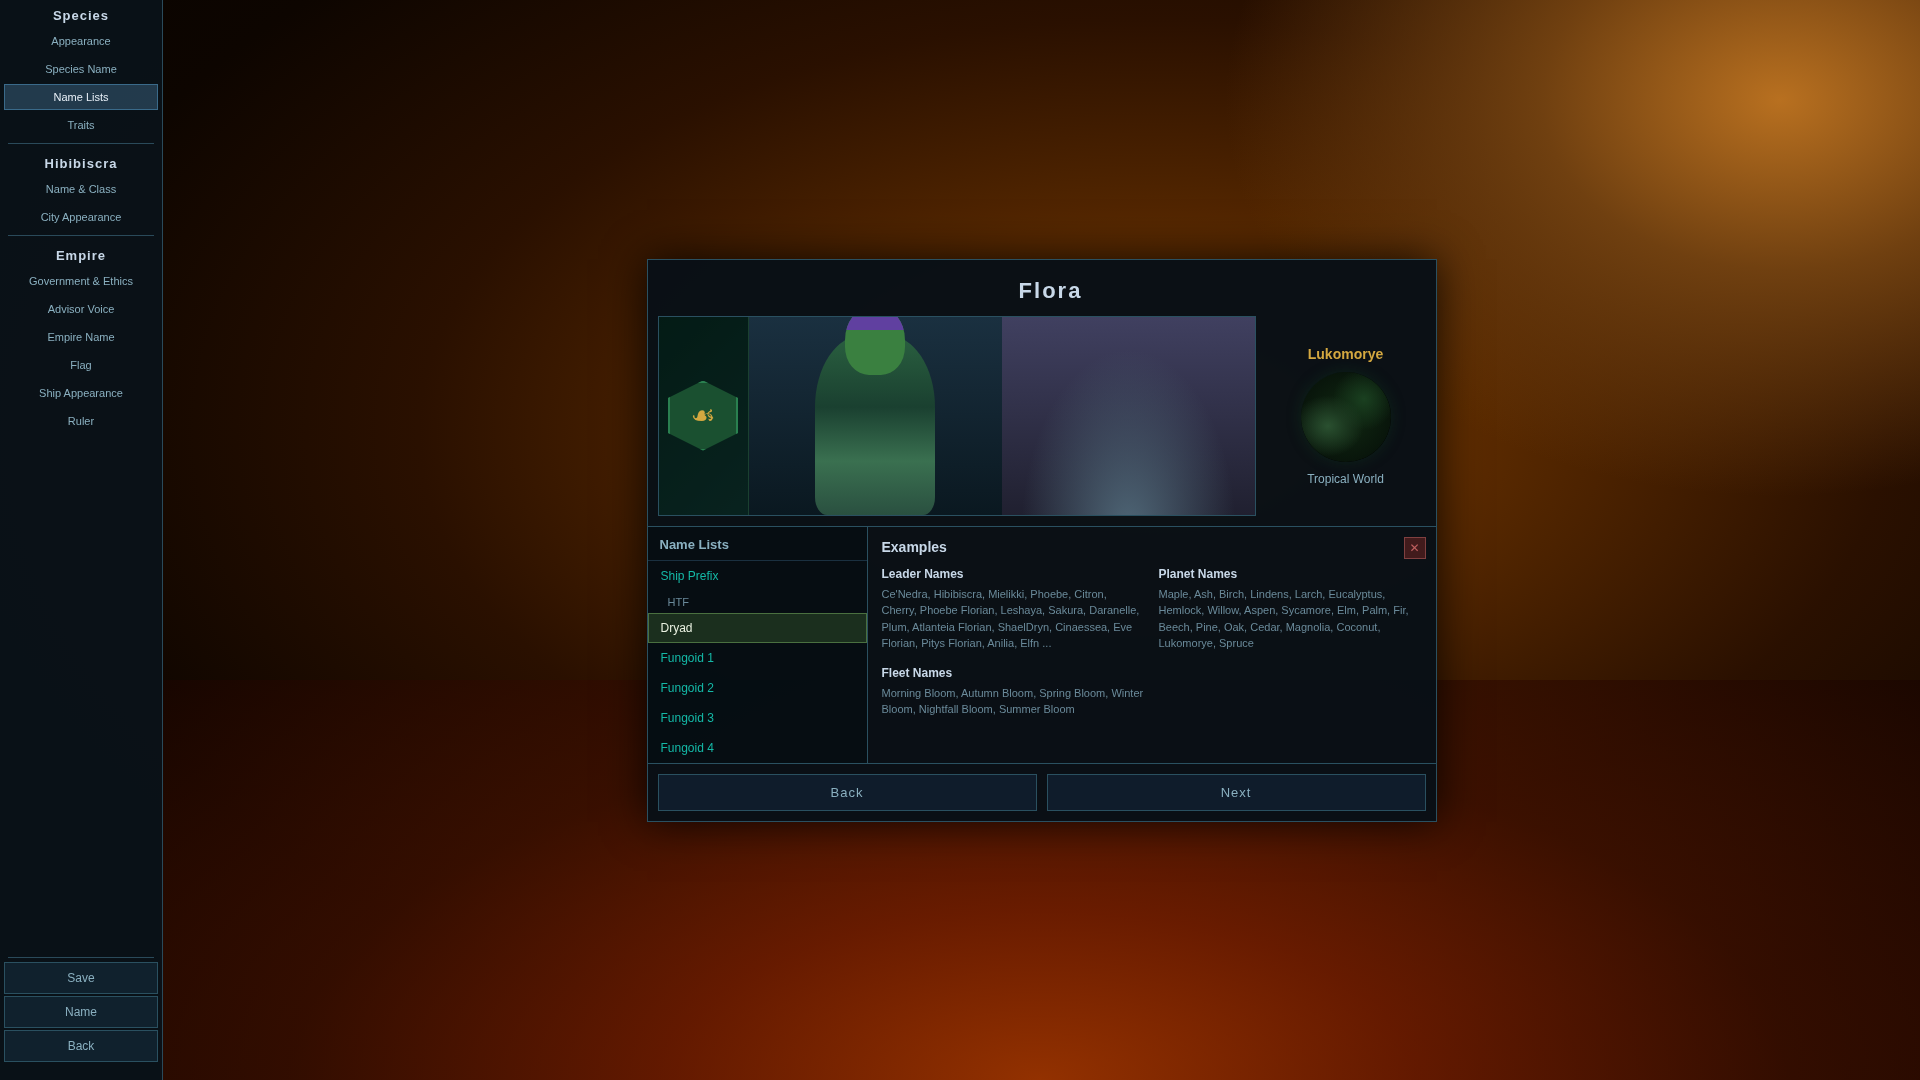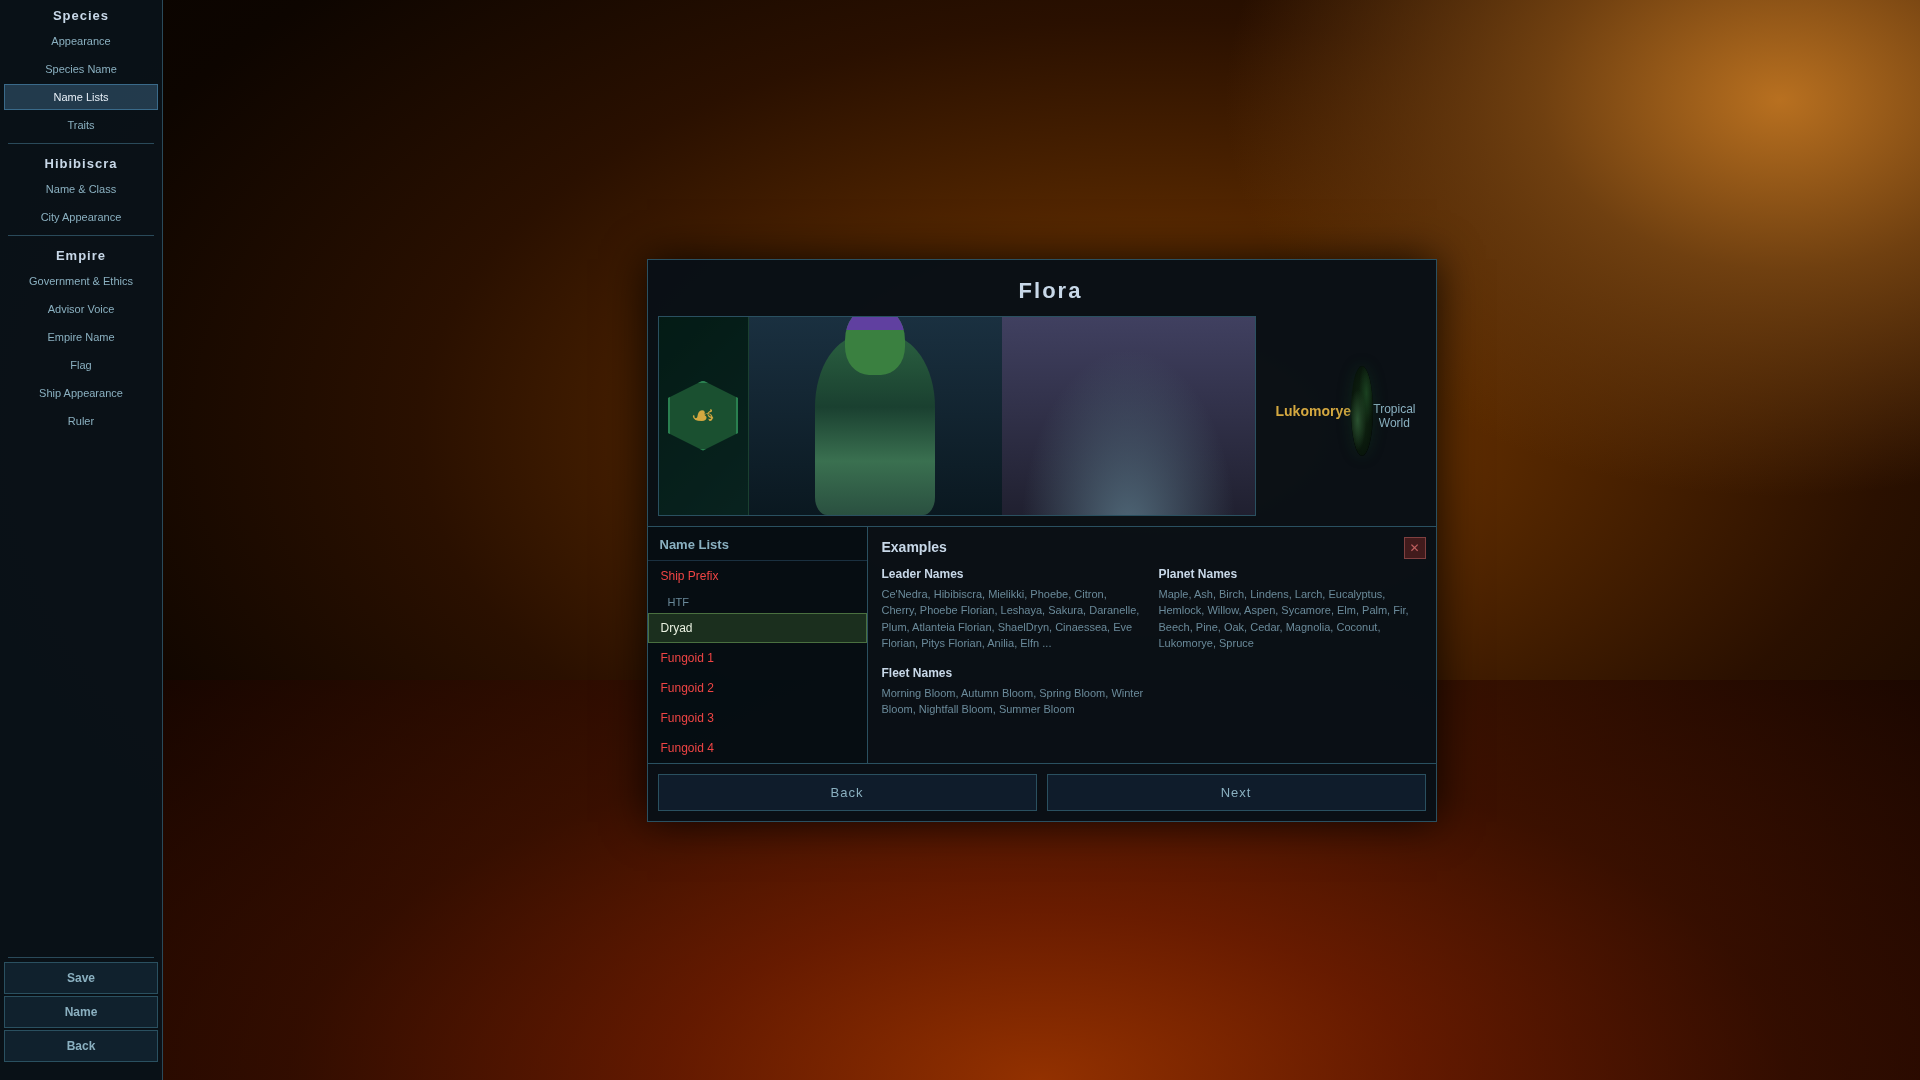--- a/index.html
+++ b/index.html
@@ -93,21 +93,20 @@
     .sidebar-bottom-btn {
       display: block;
       text-align: center;
       color: #8ab0c0;
       font-size: 12px;
       padding: 8px 4px;
       cursor: pointer;
       margin: 2px 4px;
       border: 1px solid #2a5060;
       background: rgba(20,40,55,0.7);
-      font-weight: bold;
     }
 
     
     .main {
       position: absolute;
       left: 163px;
       top: 0;
       right: 0;
       bottom: 0;
       z-index: 5;
@@ -231,21 +230,21 @@
       height: 100%;
       background:
         radial-gradient(ellipse at 50% 110%, #506878 0%, transparent 60%),
         linear-gradient(to bottom, #404060 0%, #202030 100%);
     }
 
     
     .planet-section {
       width: 160px;
       display: flex;
-      flex-direction: row;
+      flex-direction: column;
       align-items: center;
       justify-content: center;
       padding: 10px;
     }
 
     .planet-name {
       color: #d4a840;
       font-size: 14px;
       font-weight: bold;
       text-align: center;
@@ -294,21 +293,21 @@
     .list-column-header {
       color: #8ab0c0;
       font-size: 13px;
       padding: 10px 12px 8px;
       border-bottom: 1px solid #1a3040;
       font-weight: bold;
     }
 
     .list-item {
       display: block;
-      color: #ef4444;
+      color: #14b8a6;
       font-size: 12px;
       padding: 7px 12px;
       cursor: pointer;
       border: 1px solid transparent;
     }
     .list-item.active {
       color: #e8f0e0;
       background: rgba(60,100,50,0.4);
       border: 1px solid #4a7040;
     }

